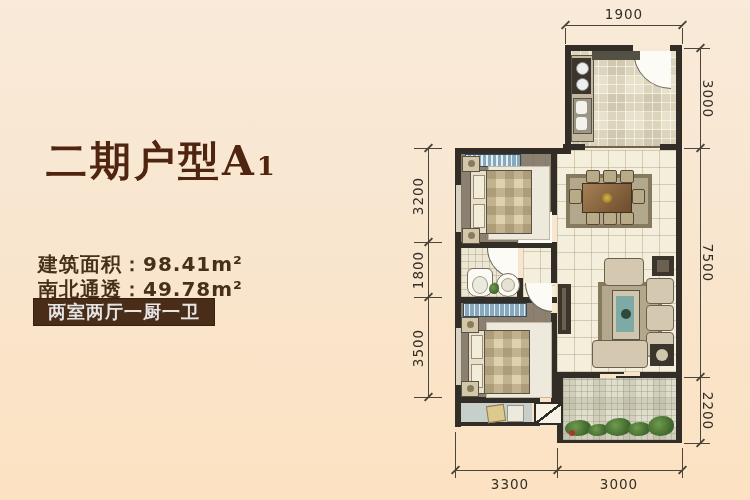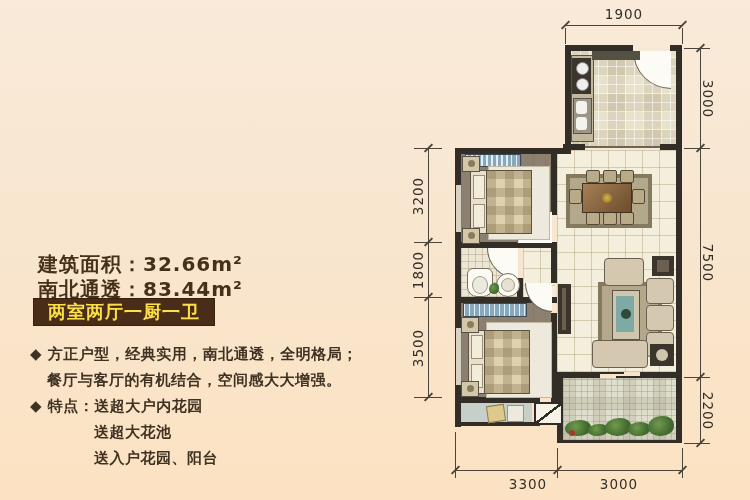--- a/index.html
+++ b/index.html
@@ -9,21 +9,21 @@
   .abs{position:absolute}
   .wall{position:absolute;background:#322d26}
   .thinline{position:absolute;background:#6b6353}
   
   .title{position:absolute;left:46px;top:134px;font-family:"DejaVu Serif",serif;
     font-weight:bold;color:#50250f;font-size:41px;letter-spacing:3px;white-space:nowrap}
   .title .t-sub{font-size:26px}
   .area-row{position:absolute;left:38px;font-size:20px;font-weight:bold;color:#46301c;
     letter-spacing:1px;white-space:nowrap}
   .badge{position:absolute;left:33px;top:298px;width:180px;height:26px;line-height:26px;
-    text-align:center;font-size:18px;font-weight:bold;color:#fde047;background:#4a2d18;
+    text-align:center;font-size:18px;font-weight:bold;color:#e5e5e5;background:#4a2d18;
     border:1px solid #33200f;letter-spacing:1px}
   .features{position:absolute;left:30px;top:341px;width:340px;font-size:15px;
     font-weight:bold;color:#3f3222;line-height:26px;letter-spacing:.5px}
   .features .ind1{margin-left:17px}
   .features .ind2{margin-left:64px}
   
   .floor-cream{background-color:#f4eedd;background-image:
     repeating-linear-gradient(0deg, rgba(175,160,120,.45) 0 1px, transparent 1px 17px),
     repeating-linear-gradient(90deg, rgba(175,160,120,.45) 0 1px, transparent 1px 17px);}
   .floor-kitchen{background-color:#e9e2cb;background-image:
@@ -63,33 +63,27 @@
   .dimline{position:absolute;background:#4a443a}
   .slash{position:absolute;width:11px;height:2px;background:#4a443a;transform:rotate(-45deg)}
   .dimlabel{position:absolute;font-size:13.5px;color:#332f28;letter-spacing:1px;
     text-align:center;white-space:nowrap}
 </style>
 </head>
 <body>
 
 <div class="stage">
 
-
-  <div class="area-row" style="top:251px"><span>建筑面积：</span><span>32.66</span><span>m²</span></div>
-  <div class="area-row" style="top:276px"><span>南北通透：</span><span>83.44</span><span>m²</span></div>
+  <div class="title"><span>二期户型A</span><span class="t-sub">1</span></div>
+
+  <div class="area-row" style="top:251px"><span>建筑面积：</span><span>98.41</span><span>m²</span></div>
+  <div class="area-row" style="top:276px"><span>南北通透：</span><span>49.78</span><span>m²</span></div>
 
   <div class="badge">两室两厅一厨一卫</div>
 
-  <div class="features">
-    <div>◆ 方正户型，经典实用，南北通透，全明格局；</div>
-    <div class="ind1">餐厅与客厅的有机结合，空间感大大增强。</div>
-    <div>◆ 特点：送超大户内花园</div>
-    <div class="ind2">送超大花池</div>
-    <div class="ind2">送入户花园、阳台</div>
-  </div>
 
   <div class="abs floor-cream" style="left:557px;top:150px;width:119px;height:222px"></div>
   <div class="abs floor-cream" style="left:523px;top:248px;width:32px;height:55px"></div>
   <div class="abs floor-kitchen" style="left:571px;top:51px;width:105px;height:97px"></div>
   <div class="abs floor-bedroom" style="left:461px;top:154px;width:90px;height:88px"></div>
   <div class="abs floor-bath" style="left:461px;top:248px;width:56px;height:49px"></div>
   <div class="abs floor-bedroom" style="left:461px;top:303px;width:90px;height:94px"></div>
   <div class="abs floor-balcony" style="left:563px;top:378px;width:113px;height:62px"></div>
   <div class="abs floor-flower" style="left:461px;top:403px;width:71px;height:19px"></div>
 
@@ -252,16 +246,16 @@
   <div class="dimline" style="left:455px;top:470px;width:227px;height:1px"></div>
   <div class="dimline" style="left:455px;top:432px;width:1px;height:34px"></div>
   <div class="dimline" style="left:557px;top:448px;width:1px;height:18px"></div>
   <div class="dimline" style="left:682px;top:448px;width:1px;height:18px"></div>
   <div class="dimline" style="left:455px;top:462px;width:1px;height:16px"></div>
   <div class="dimline" style="left:557px;top:462px;width:1px;height:16px"></div>
   <div class="dimline" style="left:682px;top:462px;width:1px;height:16px"></div>
   <div class="slash" style="left:450px;top:469px"></div>
   <div class="slash" style="left:552px;top:469px"></div>
   <div class="slash" style="left:677px;top:469px"></div>
-  <div class="dimlabel" style="left:494px;top:476px;width:68px">3300</div>
+  <div class="dimlabel" style="left:476px;top:476px;width:68px">3300</div>
   <div class="dimlabel" style="left:585px;top:476px;width:68px">3000</div>
 
 </div>
 
 </body></html>

